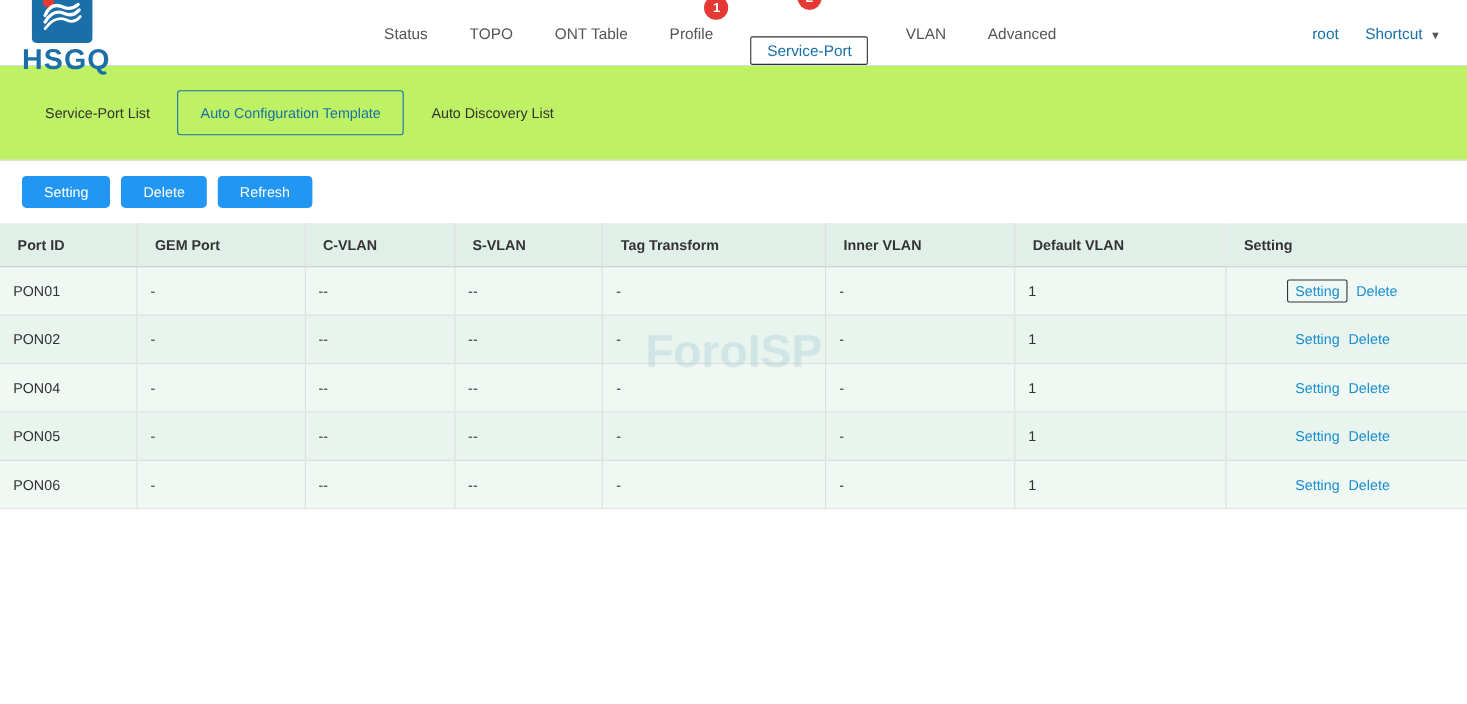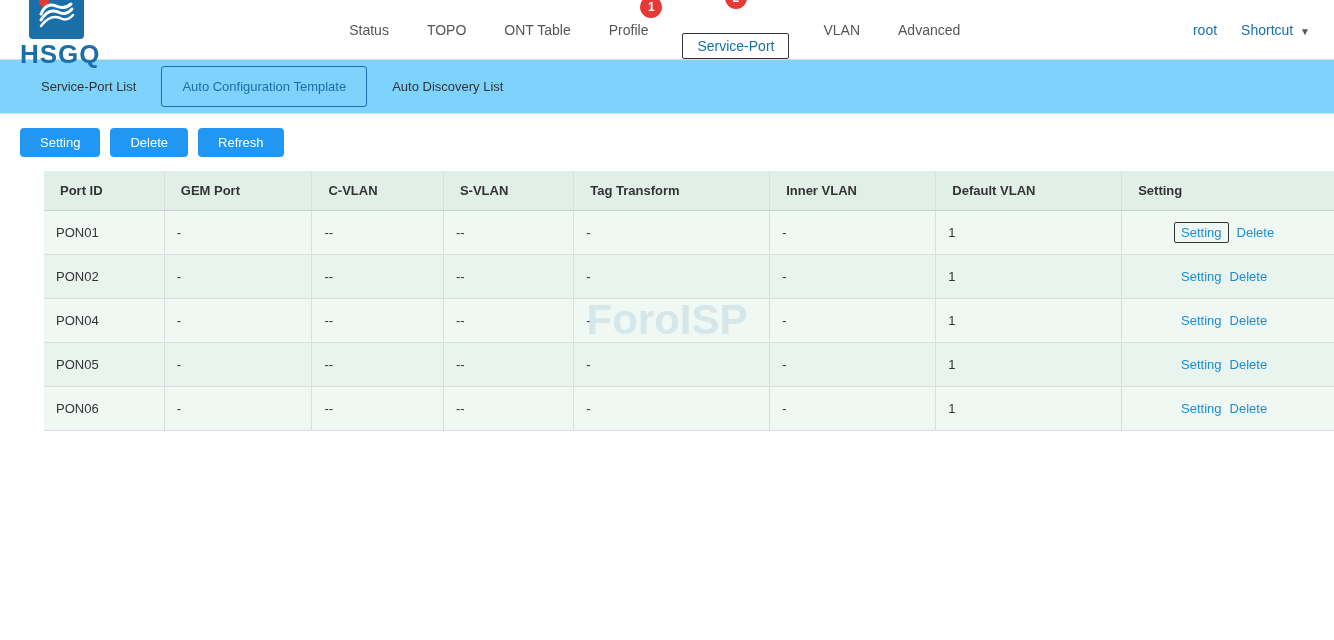--- a/index.html
+++ b/index.html
@@ -80,35 +80,35 @@
       justify-content: center;
       position: absolute;
     }
 
     
     .tabs-bar {
       display: flex;
       align-items: center;
       border-bottom: 1px solid #ddd;
       padding: 0 20px;
-      background: #7dd3fc;
+      background: #bef264;
     }
     .tab-item {
       padding: 12px 20px;
       cursor: pointer;
       font-size: 13px;
       color: #333;
       white-space: nowrap;
       border: 1px solid transparent;
     }
     .tab-item.active {
       color: #1a6fa8;
       border: 1.5px solid #1a6fa8;
       border-radius: 3px;
-      margin: 6px 4px;
+      margin: 22px 4px;
     }
 
     
     .toolbar {
       padding: 14px 20px;
       display: flex;
       gap: 10px;
       align-items: center;
     }
     .btn {
@@ -120,21 +120,20 @@
       font-weight: 500;
     }
     .btn-blue {
       background: #2196f3;
       color: #fff;
     }
 
     
     .table-container {
       padding: 0 0;
-      margin-left: 44px;
     }
     table {
       width: 100%;
       border-collapse: collapse;
     }
     thead tr {
       background: #e0f0e8;
     }
     thead th {
       padding: 12px 16px;

